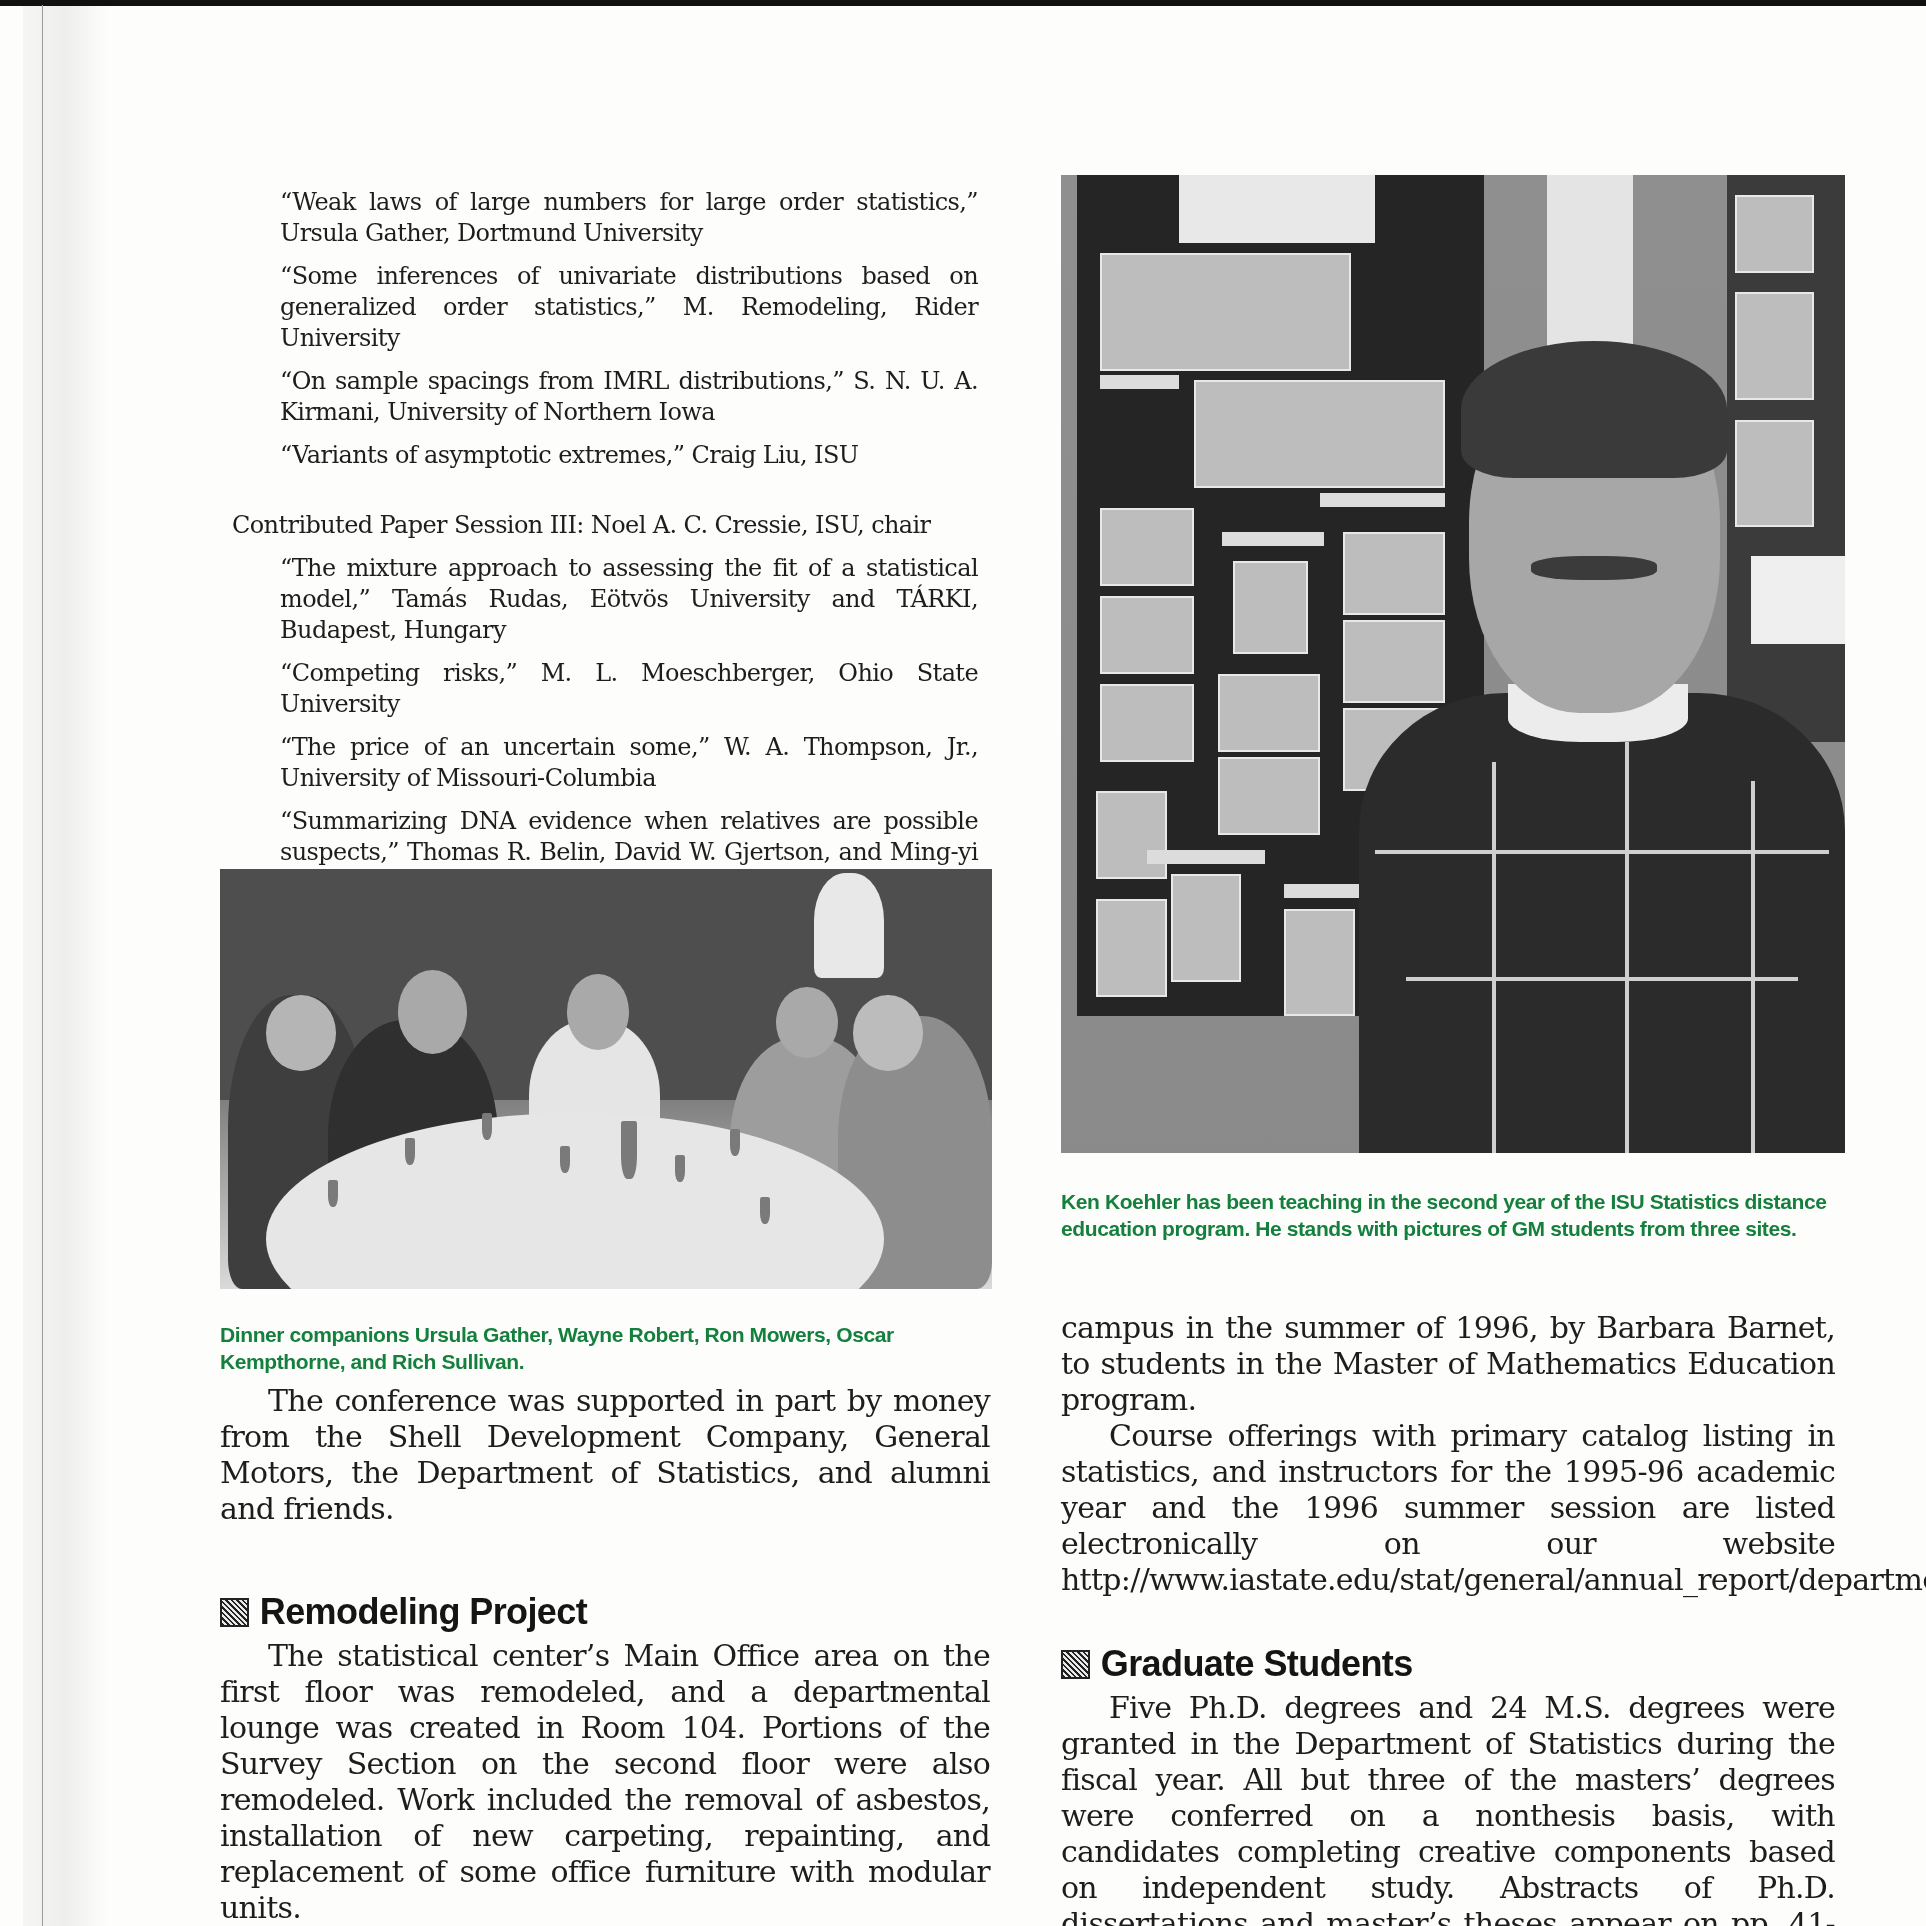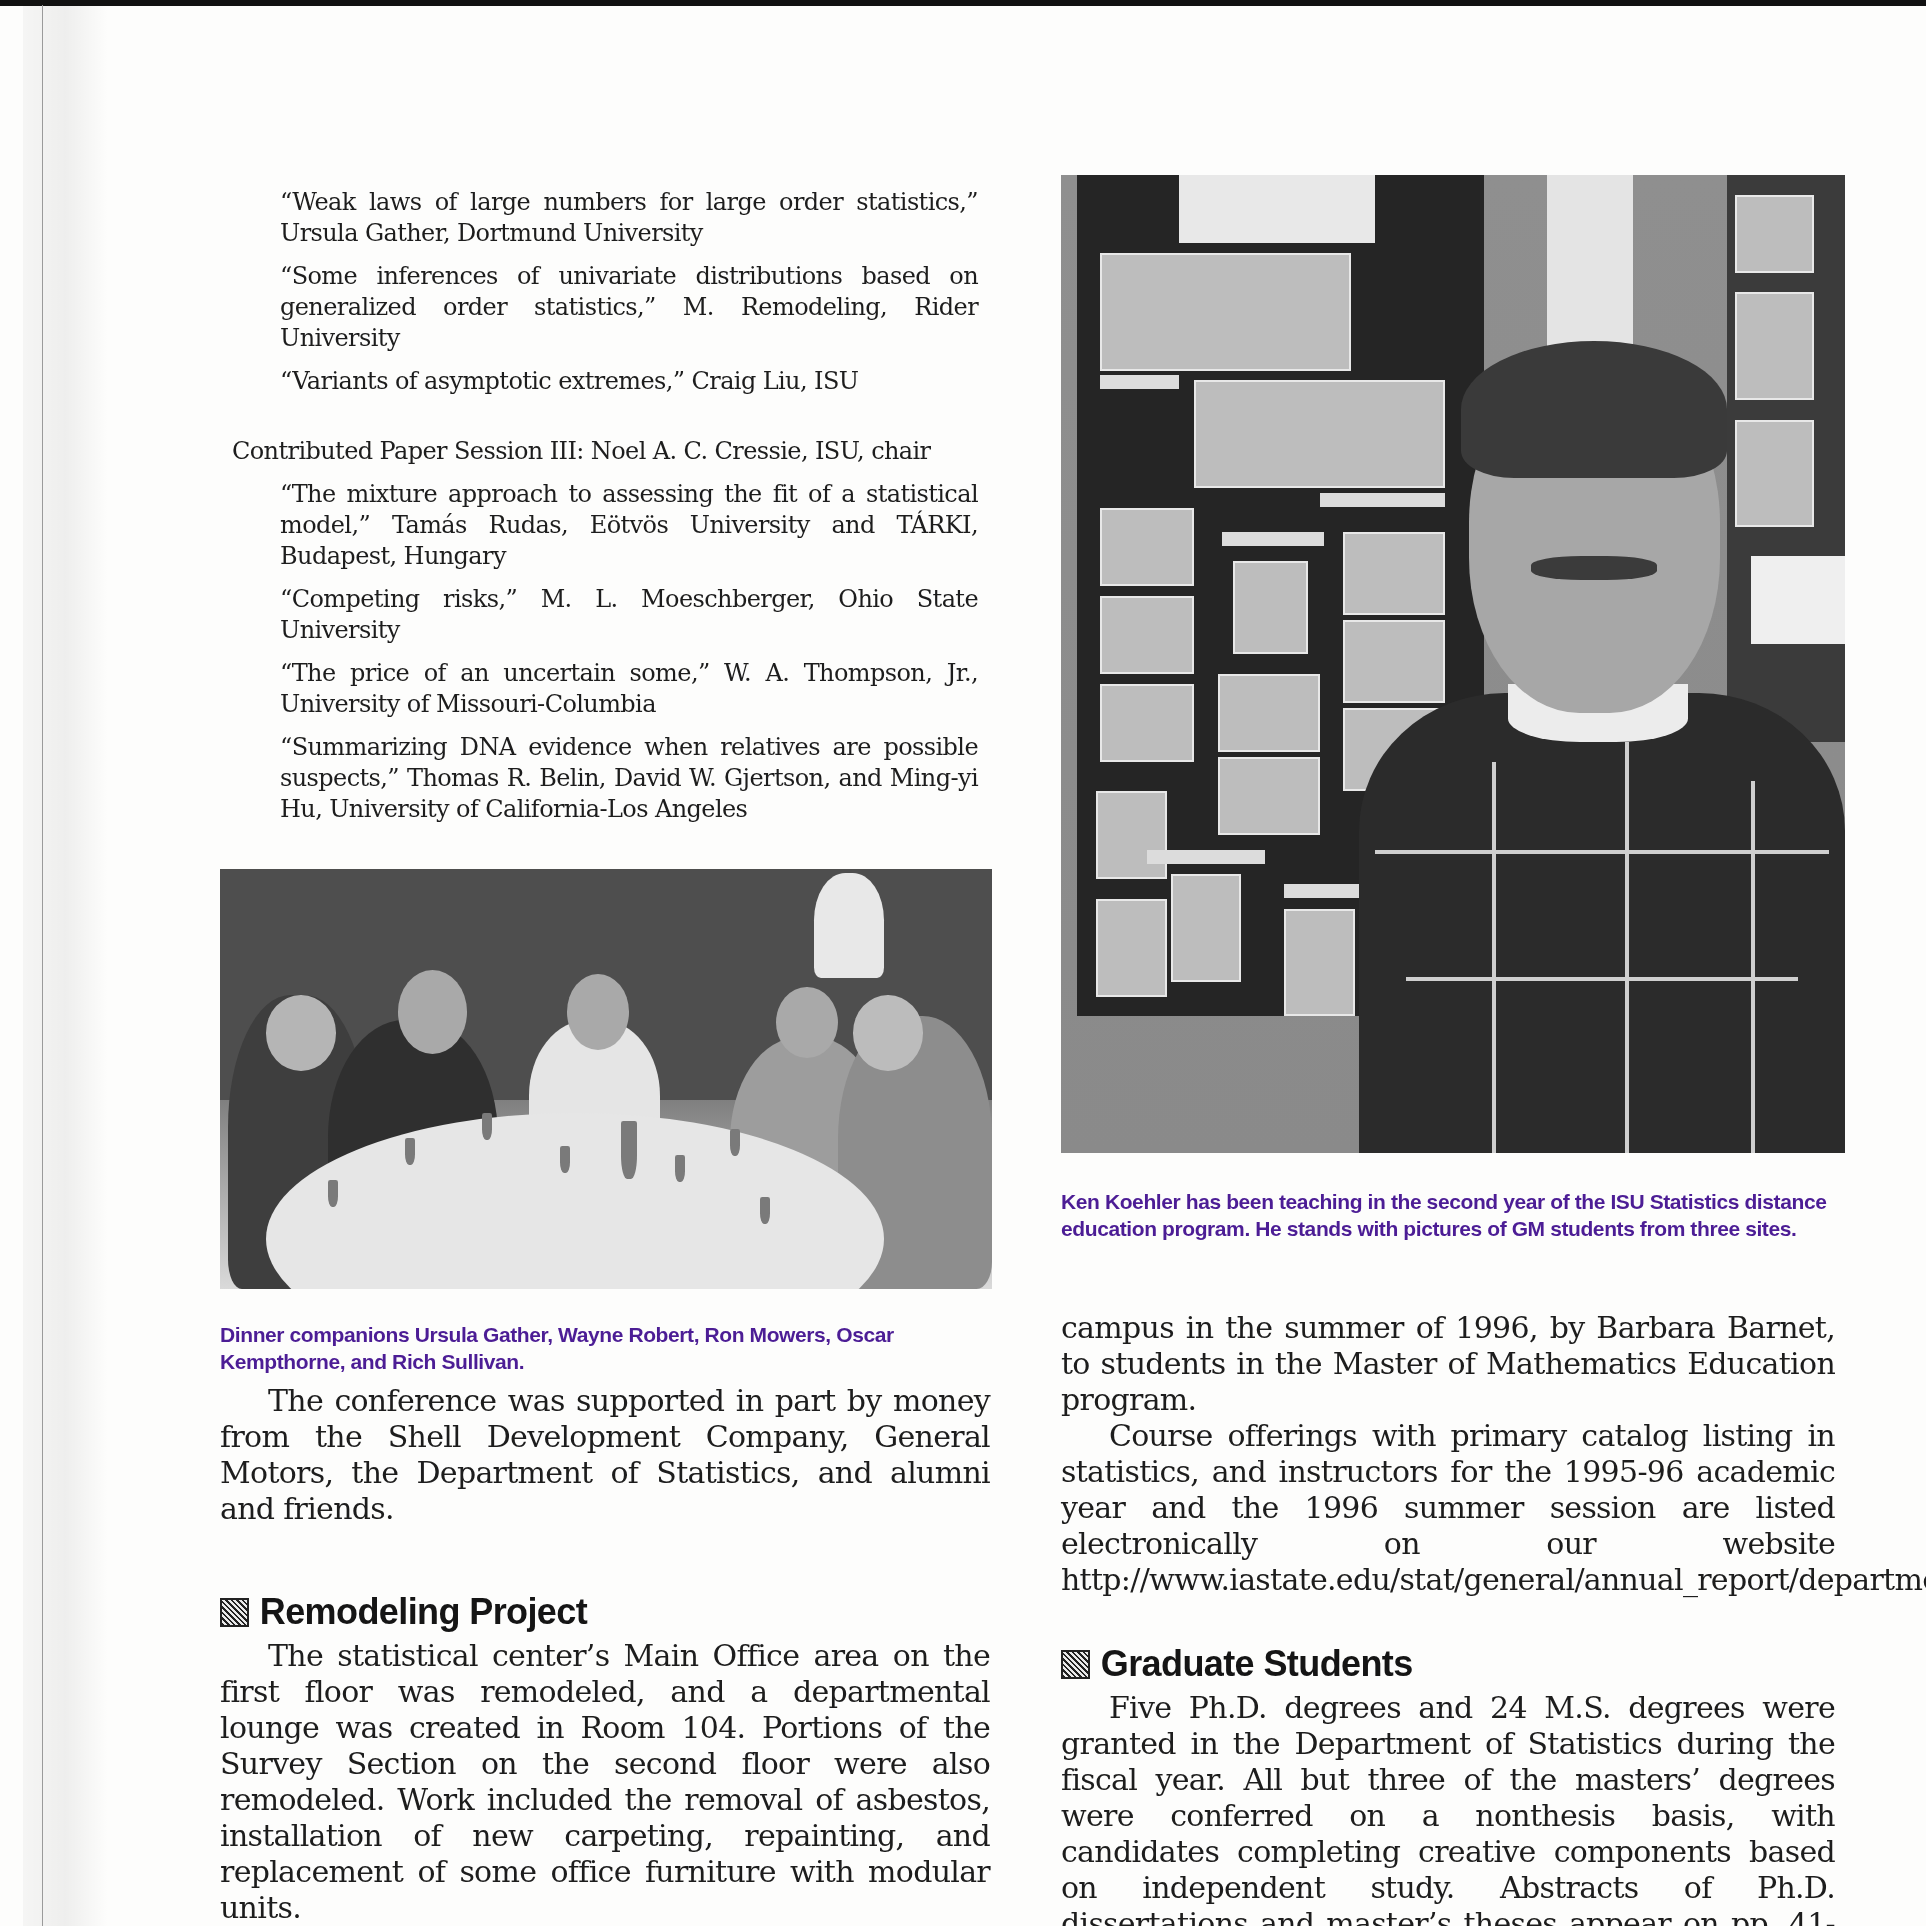--- a/index.html
+++ b/index.html
@@ -18,21 +18,21 @@
   .col-right { left: 1061px; width: 774px; }
 
   
   .prog { font-size: 24px; line-height: 31px; letter-spacing: -0.6px; transform-origin: left top; }
   .prog p { margin: 12px; }
   .prog .item { padding-left: 48px; text-indent: 0; text-align: justify; }
   .prog .gap { height: 15.4px; }
 
   
   .caption { font-family: "Liberation Sans", "DejaVu Sans", sans-serif; font-weight: bold;
-    font-size: 21px; line-height: 27px; letter-spacing: -0.4px; color: #4c1d95; }
+    font-size: 21px; line-height: 27px; letter-spacing: -0.4px; color: #15803d; }
 
   
   .body { font-size: 30px; line-height: 36px; letter-spacing: -0.7px; text-align: justify; }
   .body p { margin: 0; text-indent: 48px; }
   .body p.noindent { text-indent: 0; }
 
   
   .heading { display: flex; align-items: center; gap: 10.8px;
     font-family: "Liberation Sans", "DejaVu Sans", sans-serif; font-weight: bold;
     font-size: 36px; line-height: 42px; letter-spacing: -0.6px; color: #151515; }
@@ -73,20 +73,21 @@
 </head>
 <body>
 
 <div class="scan-top"></div>
 <div class="scan-shade"></div>
 <div class="scan-fold"></div>
 
 <div class="col col-left prog" style="top:175px;">
   <p class="item">“Weak laws of large numbers for large order statistics,” Ursula Gather, Dortmund University</p>
   <p class="item">“Some inferences of univariate distributions based on generalized order statistics,” M. Remodeling, Rider University</p>
+  <p class="item">“On sample spacings from IMRL distributions,” S. N. U. A. Kirmani, University of Northern Iowa</p>
   <p class="item">“Variants of asymptotic extremes,” Craig Liu, ISU</p>
   <div class="gap"></div>
   <p class="session-title">Contributed Paper Session III:  Noel A. C. Cressie, ISU, chair</p>
   <p class="item">“The mixture approach to assessing the fit of a statistical model,” Tamás Rudas, Eötvös University and TÁRKI, Budapest, Hungary</p>
   <p class="item">“Competing risks,” M. L. Moeschberger, Ohio State University</p>
   <p class="item">“The price of an uncertain some,” W. A. Thompson, Jr., University of Missouri-Columbia</p>
   <p class="item">“Summarizing DNA evidence when relatives are possible suspects,” Thomas R. Belin, David W. Gjertson, and Ming-yi Hu, University of California-Los Angeles</p>
   <div class="gap" style="height:23px;"></div>
   <p class="session-title">Banquet Students:</p>
   <p class="item">“Banquet talk,” Robert V. Hogg, University of Iowa</p>

